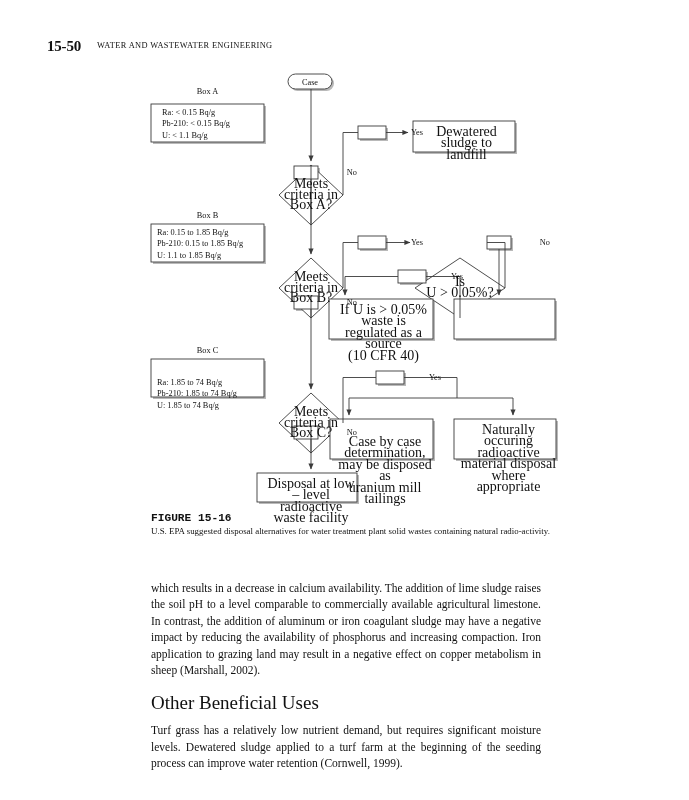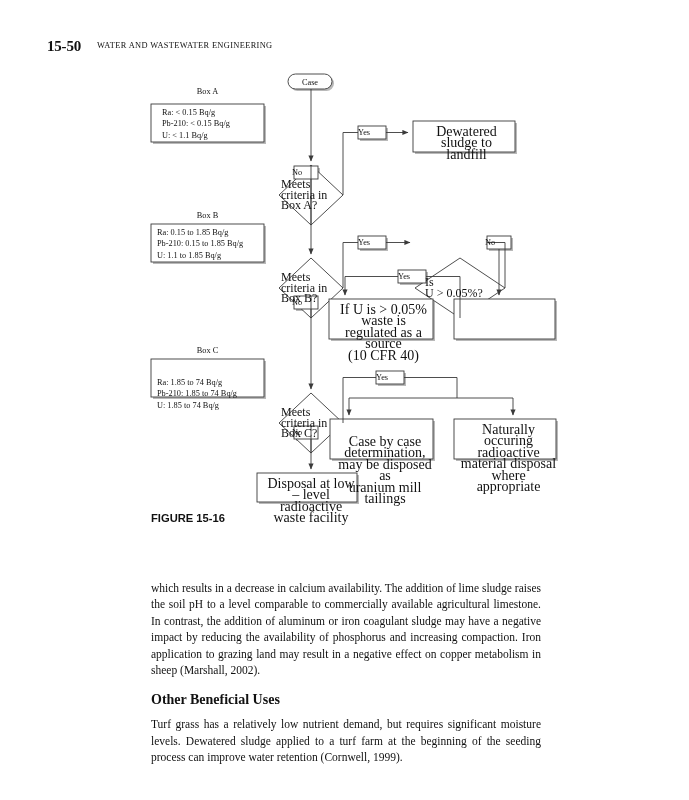--- a/index.html
+++ b/index.html
@@ -72,49 +72,51 @@
     position: absolute;
     font-family: "Liberation Serif", serif;
     font-size: 14px;
     line-height: 11.4px;
     white-space: pre-line;
     text-align: center;
   }
   .decision-body {
     position: absolute;
     font-family: "Liberation Serif", serif;
-    font-size: 12px;
+    font-size: 14px;
     line-height: 10.6px;
+    text-align: center;
     white-space: pre-line;
   }
   .edge-label {
     position: absolute;
     font-family: "Liberation Serif", serif;
     font-size: 8.3px;
-    text-align: left;
+    text-align: right;
     width: 28px;
     line-height: 12px;
+    margin-left: 37px;
   }
   .terminator-label {
     position: absolute;
     font-family: "Liberation Serif", serif;
     font-size: 8.3px;
     text-align: center;
     width: 44px;
   }
 
   
   #figure-caption {
     position: absolute;
     left: 151px;
     top: 512px;
     width: 420px;
   }
   #caption-number {
-    font-family: Liberation Sans, sans-serif;
+    font-family: Liberation Mono, monospace;
     font-weight: bold;
     font-size: 11.2px;
     display: block;
     margin-bottom: 2px;
   }
   #caption-text {
     font-family: "Liberation Serif", serif;
     font-size: 8.9px;
     line-height: 11.4px;
     display: block;
@@ -130,22 +132,22 @@
   .body-para {
     font-family: "Liberation Serif", serif;
     font-size: 11.5px;
     line-height: 16.4px;
     text-align: justify;
     margin: 0 0 14px 0;
     hyphens: none;
   }
   .section-heading {
     font-family: "Liberation Serif", serif;
-    font-weight: bold;
-    font-size: 14px;
+    font-weight: normal;
+    font-size: 19px;
     margin: 0 0 8px 0;
   }
 </style>
 </head>
 <body>
 
 <div id="running-head">
   <span id="page-folio">15-50</span>
   <span id="running-title">WATER AND WASTEWATER ENGINEERING</span>
 </div>
@@ -318,19 +320,20 @@
   <span class="proc-body" style="left:460px; top:364px; width:97px;">Naturally occuring
 radioactive material disposal
 where appropriate</span>
 
   <span class="proc-body" style="left:263px; top:418px; width:96px;">Disposal at low – level
 radioactive waste facility</span>
 </div>
 
 <div id="figure-caption">
   <span id="caption-number">FIGURE 15-16</span>
+  <span id="caption-text">U.S. EPA suggested disposal alternatives for water treatment plant solid wastes containing natural radio-activity.</span>
 </div>
 
 <div id="body-content">
   <p class="body-para">which results in a decrease in calcium availability. The addition of lime sludge raises the soil pH to a level comparable to commercially available agricultural limestone. In contrast, the addition of aluminum or iron coagulant sludge may have a negative impact by reducing the availability of phosphorus and increasing compaction. Iron application to grazing land may result in a negative effect on copper metabolism in sheep (Marshall, 2002).</p>
   <h2 class="section-heading">Other Beneficial Uses</h2>
   <p class="body-para">Turf grass has a relatively low nutrient demand, but requires significant moisture levels. Dewatered sludge applied to a turf farm at the beginning of the seeding process can improve water retention (Cornwell, 1999).</p>
 </div>
 
 </body></html>

